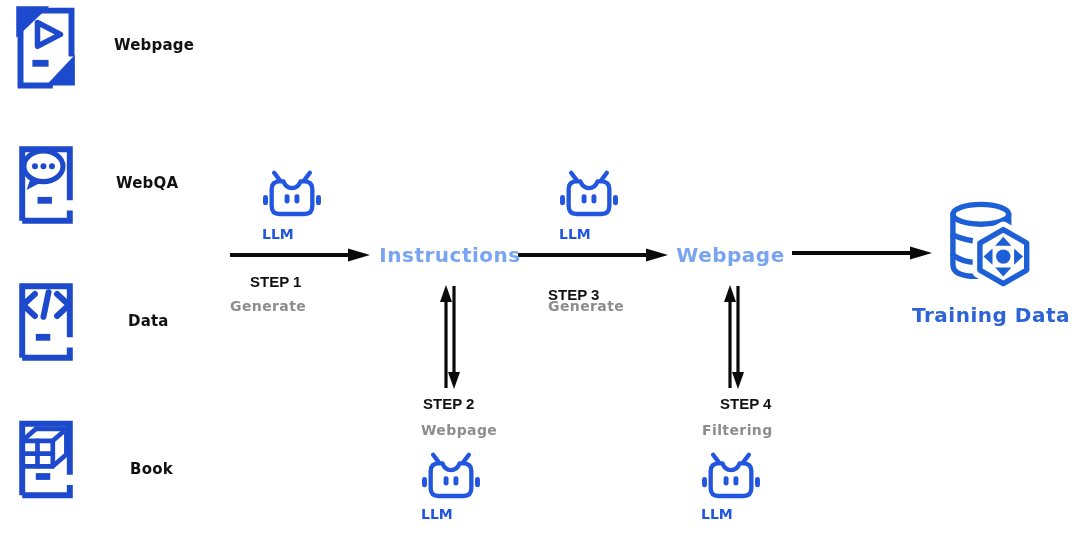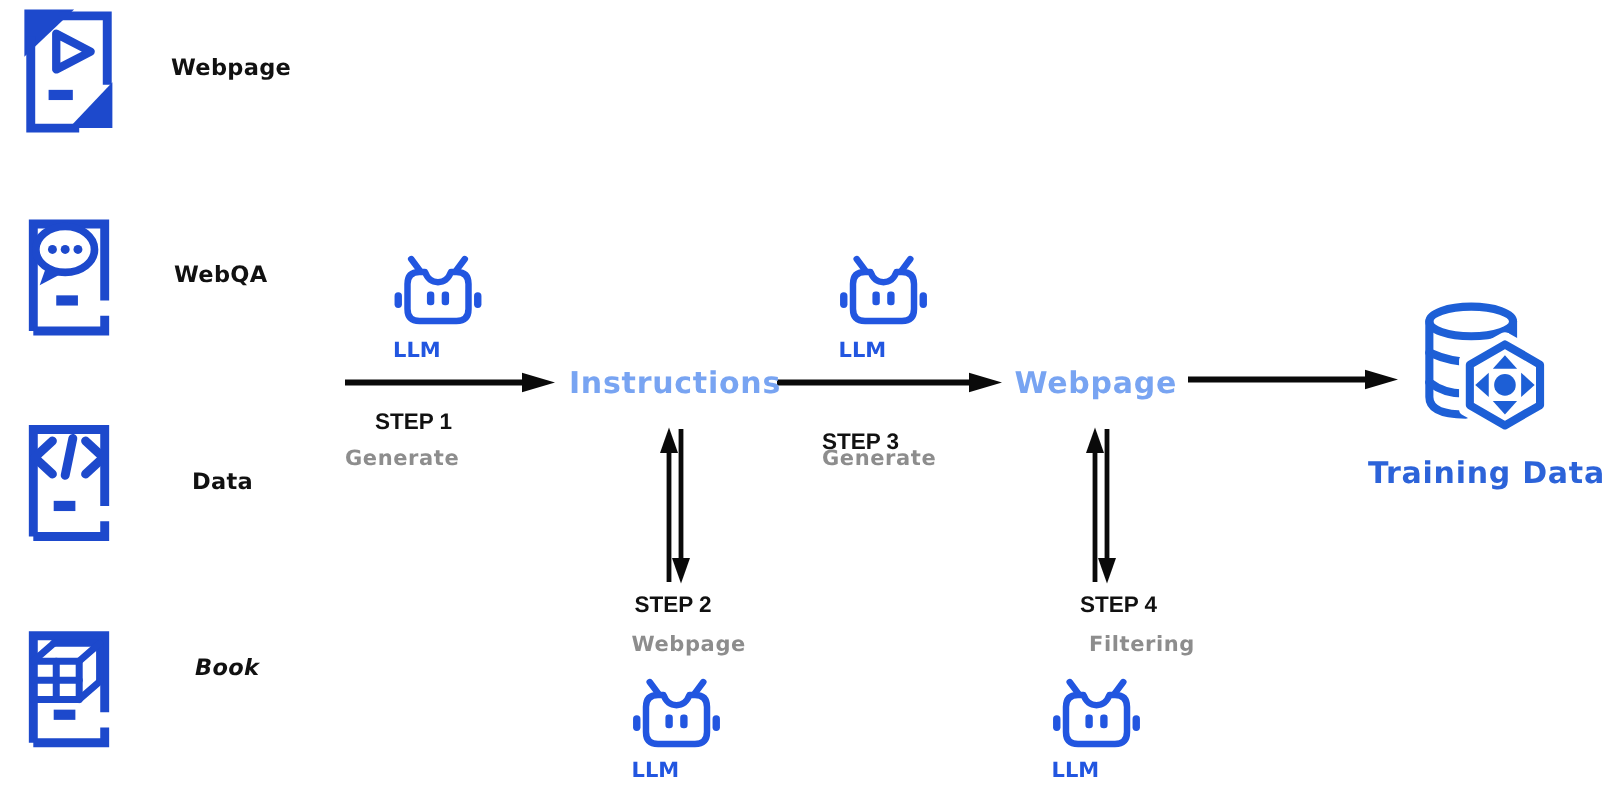--- a/index.html
+++ b/index.html
@@ -76,21 +76,21 @@
         <path d="M12 28 L48 28 L48 58 L12 58 Z"></path>
         <path d="M12 28 L28 14"></path>
         <path d="M48 28 L64 14"></path>
         <path d="M48 58 L64 44"></path>
         <path d="M12 43 L48 43"></path>
         <path d="M30 28 L30 58"></path>
       </g>
       <rect class="glyph-f" x="28" y="66" width="17" height="8"></rect>
     </svg>
   </div>
-  <div class="abs src-label" style="left:130px;top:436px;font-style:italic;">Book</div>
+  <div class="abs src-label" style="left:130px;top:460px;">Book</div>
 
   <div class="abs" style="left:261px;top:169px;">
     <svg width="62" height="53" viewBox="0 0 100 86">
       <path class="rb-s" style="stroke-width:7" d="M30 18 L21 6"></path>
       <path class="rb-s" style="stroke-width:7" d="M70 18 L79 6"></path>
       <path class="rb-s" style="stroke-width:7" d="M36 20 L30 20 Q17 20 17 33 L17 60 Q17 73 30 73 L70 73 Q83 73 83 60 L83 33 Q83 20 70 20 L64 20 Q60 31 50 31 Q40 31 36 20 Z"></path>
       <rect class="rb-f" x="38" y="41" width="8" height="15" rx="3.5"></rect>
       <rect class="rb-f" x="54" y="41" width="8" height="15" rx="3.5"></rect>
       <rect class="rb-f" x="3" y="42" width="8" height="17" rx="4"></rect>
       <rect class="rb-f" x="89" y="42" width="8" height="17" rx="4"></rect>
@@ -179,21 +179,21 @@
   <div class="abs step-name" style="left:250px;top:273px;">STEP 1</div>
   <div class="abs step-action" style="left:230px;top:298px;">Generate</div>
 
   <div class="abs step-name" style="left:548px;top:273px;margin-top:13px;">STEP 3</div>
   <div class="abs step-action" style="left:548px;top:298px;">Generate</div>
 
   <div class="abs step-name" style="left:423px;top:395px;">STEP 2</div>
   <div class="abs step-action" style="left:421px;top:422px;">Webpage</div>
 
   <div class="abs step-name" style="left:704px;top:395px;margin-left:16px;">STEP 4</div>
-  <div class="abs step-action" style="left:702px;top:422px;margin-left:24px;">Filtering</div>
+  <div class="abs step-action" style="left:702px;top:422px;">Filtering</div>
 
   <div class="abs" style="left:943px;top:198px;">
     <svg width="90" height="92" viewBox="0 0 100 100">
       <ellipse class="db-s" style="stroke-width:6" cx="42" cy="17" rx="31" ry="11"></ellipse>
       <path class="db-s" style="stroke-width:6" d="M73 17 L73 32"></path>
       <path class="db-s" style="stroke-width:6" d="M11 17 L11 73 Q11 86 38 86"></path>
       <path class="db-s" style="stroke-width:6" d="M11 40 Q42 54 73 40"></path>
       <path class="db-s" style="stroke-width:6" d="M11 62 Q24 72 42 70"></path>
       <polygon points="67,30 96,46 96,82 67,98 38,82 38,46" fill="#ffffff" stroke="#ffffff" stroke-width="10" stroke-linejoin="round"></polygon>
       <polygon class="db-s" style="stroke-width:6;stroke-linejoin:round" points="67,34 93,49 93,79 67,94 41,79 41,49" fill="#ffffff"></polygon>

